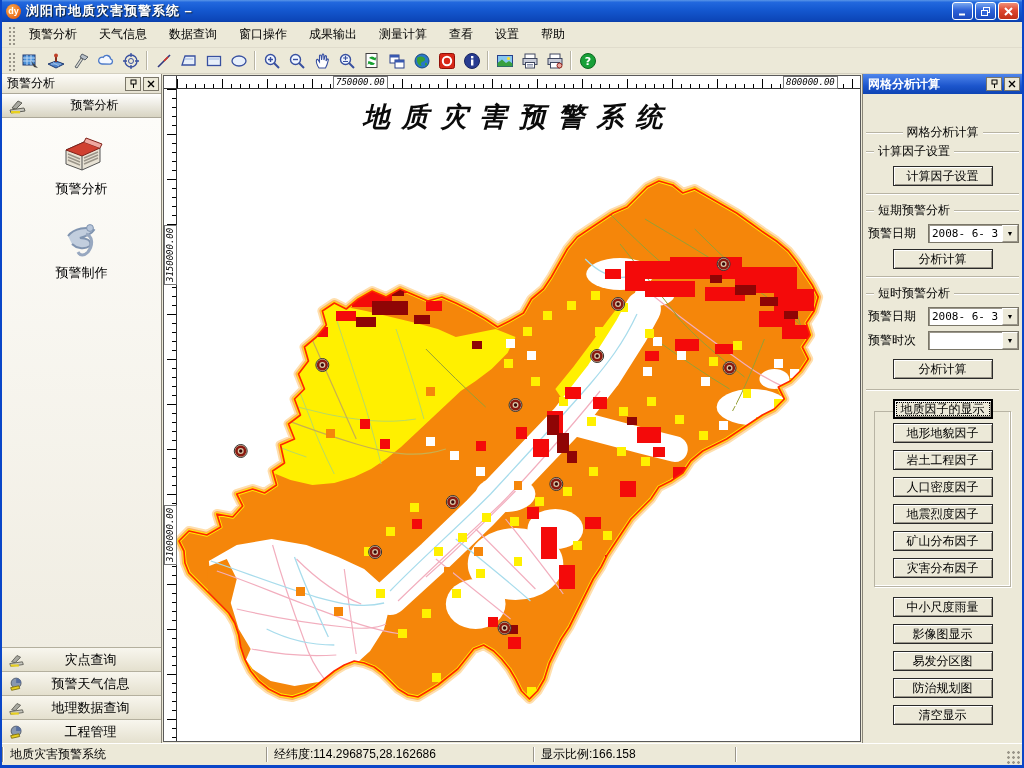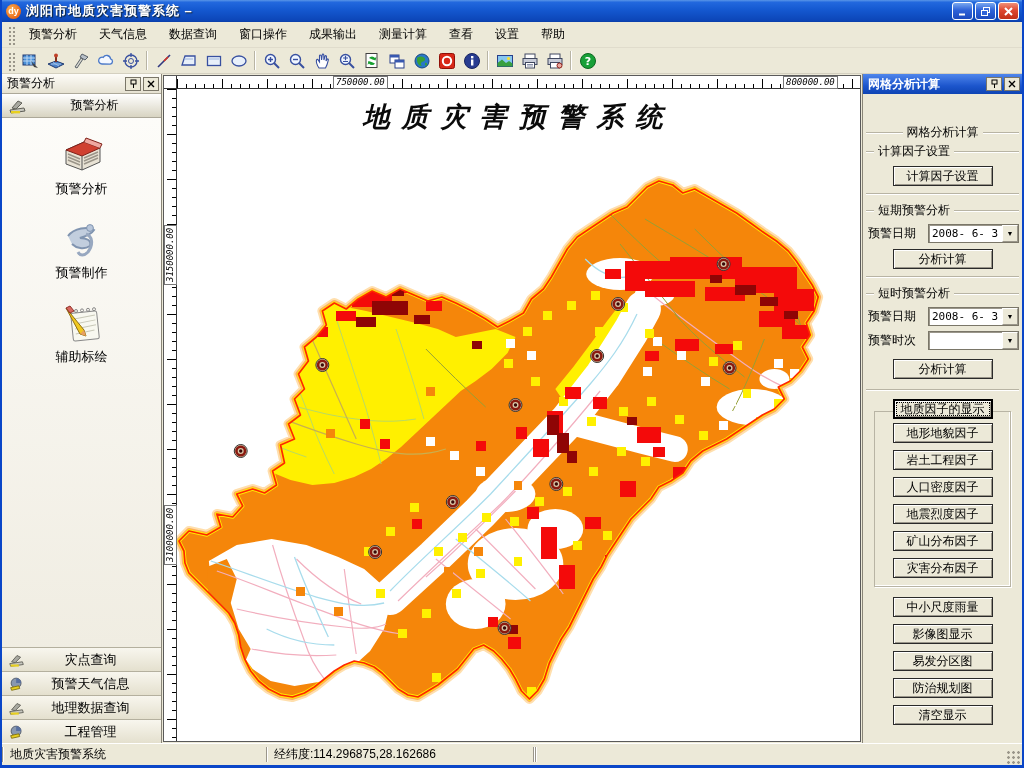--- a/index.html
+++ b/index.html
@@ -351,34 +351,20 @@
             </svg>
           <span class="lbl">预警分析</span>
         </div>
         <div class="lp-item">
           <svg class="big-ic" viewBox="0 0 44 40">
               <path d="M8 16 C14 8 28 6 34 10 C30 16 24 16 20 18 C26 18 32 20 30 26 C24 30 16 28 12 24" fill="#C2CEDE" stroke="#8094B0" stroke-width="2"></path>
               <path d="M26 14 C32 16 34 24 28 32 C24 36 20 36 18 32" fill="none" stroke="#98A8C0" stroke-width="3"></path>
               <circle cx="30" cy="8" r="3.4" fill="#B8C6DA" stroke="#8094B0"></circle>
             </svg>
           <span class="lbl">预警制作</span>
-        </div>
-        <div class="lp-item">
-          <svg class="big-ic" viewBox="0 0 44 40">
-              <rect x="12" y="8" width="26" height="28" rx="2" fill="#F8F8F0" stroke="#888" transform="rotate(-6 25 22)"></rect>
-              <path d="M15 14 L36 12 M15 19 L36 17 M15 24 L36 22 M15 29 L34 27" stroke="#C8C8B8" transform="rotate(-6 25 22)"></path>
-              <circle cx="16" cy="7" r="1.5" fill="none" stroke="#888"></circle>
-              <circle cx="22" cy="6.4" r="1.5" fill="none" stroke="#888"></circle>
-              <circle cx="28" cy="5.8" r="1.5" fill="none" stroke="#888"></circle>
-              <circle cx="34" cy="5.2" r="1.5" fill="none" stroke="#888"></circle>
-              <path d="M6 4 L24 26 L26 32 L20 30 Z" fill="#F0C820" stroke="#907010"></path>
-              <path d="M20 30 L26 32 L24 26 Z" fill="#E8A060"></path>
-              <path d="M6 4 L10 2 L14 7 L10 9 Z" fill="#D86860" stroke="#903028"></path>
-            </svg>
-          <span class="lbl">辅助标绘</span>
         </div>
       </div>
       <div class="lp-bottom">
         <div class="lp-row">
           <svg class="row-ic" viewBox="0 0 20 16">
               <path d="M4 10 L10 3 L14 5 L8 11 Z" fill="#A8A8A0" stroke="#606058"></path>
               <path d="M2 12 L16 10 L17 13 L3 15 Z" fill="#C8C8C0" stroke="#606058"></path>
               <rect x="3" y="13" width="9" height="2.4" fill="#E8D020"></rect>
             </svg>
           <span class="row-lbl">灾点查询</span>
@@ -807,17 +793,18 @@
       </div>
     </div>
   </div>
 
   <div class="statusbar">
     <div class="sb-div"></div>
     <div class="sb-sec" style="width:262px;">地质灾害预警系统</div>
     <div class="sb-div"></div>
     <div class="sb-sec" style="width:265px;">经纬度:114.296875,28.162686</div>
     <div class="sb-div"></div>
+    <div class="sb-sec" style="width:200px;">显示比例:166.158</div>
     <div class="sb-div"></div>
     <div class="sb-sec" style="flex:1;"></div>
     <div class="sb-grip"></div>
   </div>
 </div>
 
 </body></html>

